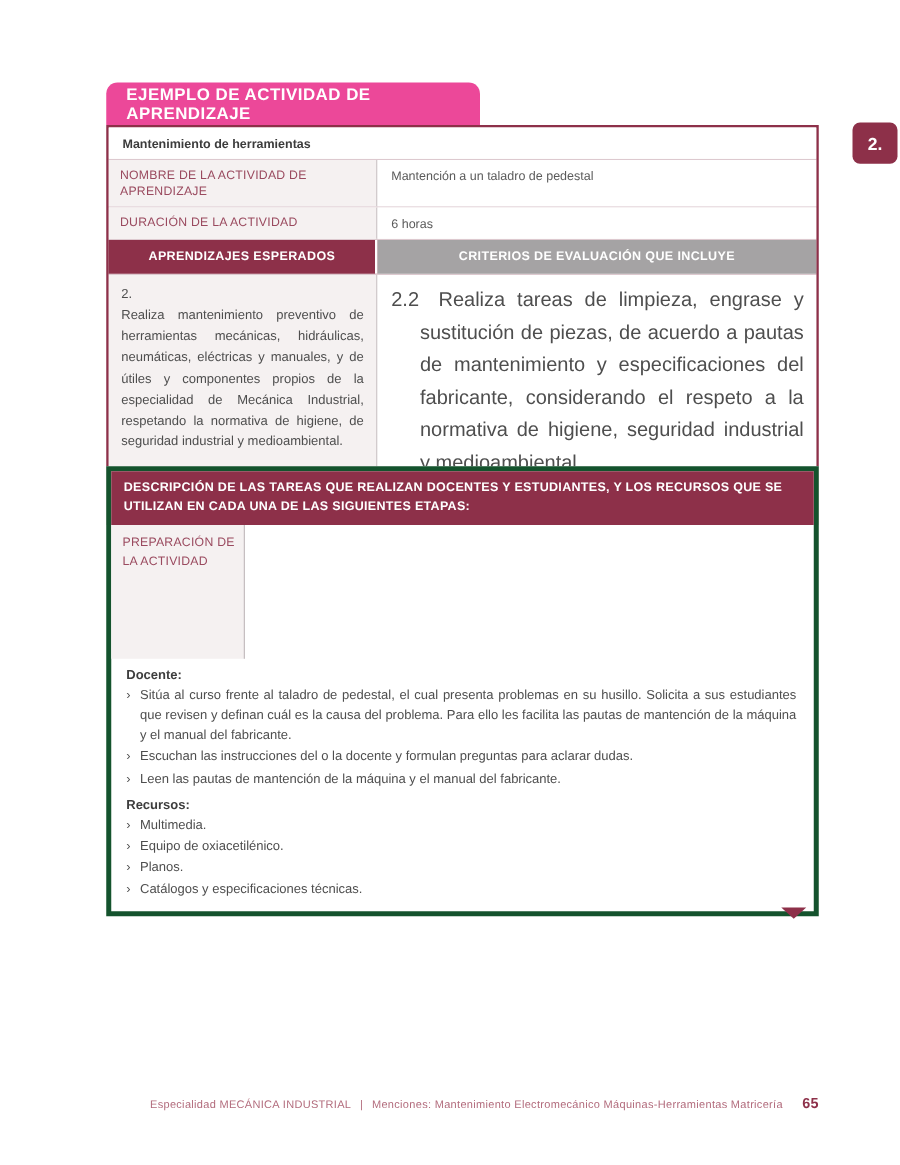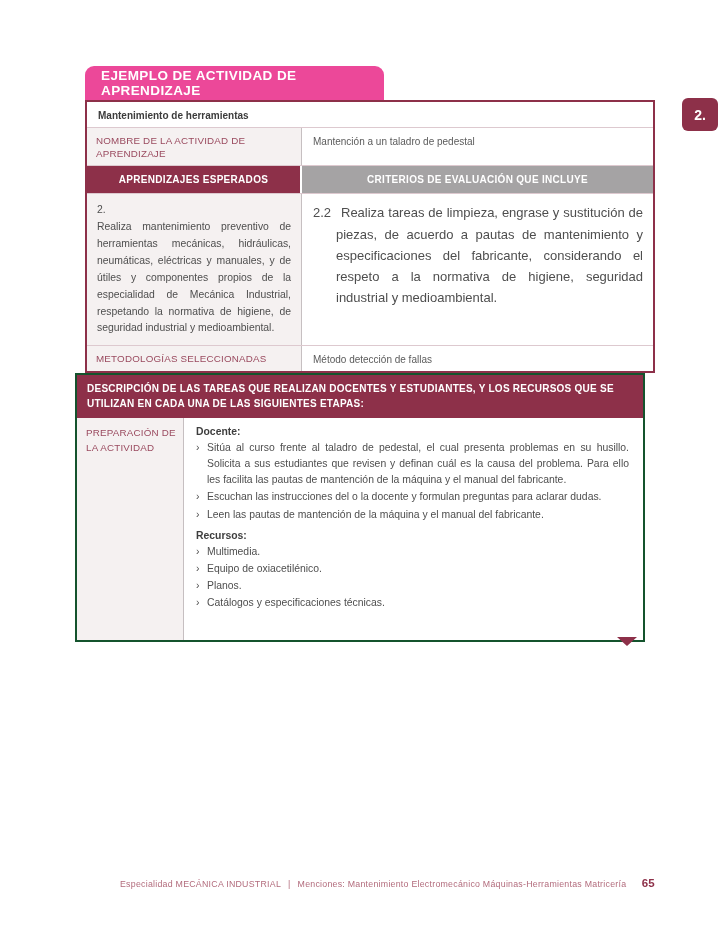--- a/index.html
+++ b/index.html
@@ -58,36 +58,36 @@
 
   .content-row{ display:flex; border-bottom:1px solid #ddc9cf; min-height:141px; }
   .content-left{
     width:215px; flex:0 0 215px; background:#f5f1f1;
     border-right:1px solid #c6bfc1;
     color:#4e4e4e; font-size:10.4px; line-height:1.62;
     padding:8px 10px; text-align:justify;
   }
   .content-left .num{ display:block; }
   .content-right{
-    flex:1; background:#fff; color:#4e4e4e; font-size:13px; line-height:1.62;
+    flex:1; background:#fff; color:#4e4e4e; font-size:16px; line-height:1.62;
     padding:8px 10px 8px 34px; text-indent:-23px; text-align:justify;
   }
   .content-right .num{ padding-right:6px; }
 
   
   .block2{
-    position:absolute; left:75px; top:373px; width:570px;
-    border:2px solid #14532d; background:#fff;
+    position:absolute; left:85px; top:373px; width:570px;
+    border:4px solid #14532d; background:#fff;
   }
   .banner{
     background:#8d3049; color:#fff; font-weight:bold;
     font-size:10px; letter-spacing:.25px; line-height:1.5;
     padding:6px 12px 7px 10px;
   }
-  .prep{ display:flex; min-height:222px; position:relative; }
+  .prep{ display:flex; min-height:222px; position:relative;flex-direction:column; }
   .prep-label{
     width:107px; flex:0 0 107px; background:#f5f1f1;
     border-right:1px solid #c6bfc1;
     color:#9a4a5f; font-size:9.8px; line-height:1.5; letter-spacing:.2px;
     padding:8px 6px 6px 9px;
   }
   .prep-content{ flex:1; padding:7px 14px 8px 12px; }
   .sec-heading{ font-weight:bold; color:#3e3e3e; font-size:10.4px; margin:7px 0 3px; }
   .sec-heading:first-child{ margin-top:1px; }
   .bullet{ display:flex; color:#4e4e4e; font-size:10.4px; line-height:1.55; margin:1px 0; }
@@ -122,20 +122,24 @@
 
     <div class="row">
       <div class="cell-value bold">Mantenimiento de herramientas</div>
     </div>
 
     <div class="row">
       <div class="cell-label">NOMBRE DE LA ACTIVIDAD DE APRENDIZAJE</div>
       <div class="cell-value">Mantención a un taladro de pedestal</div>
     </div>
 
+    <div class="row">
+      <div class="cell-label">DURACIÓN DE LA ACTIVIDAD</div>
+      <div class="cell-value">6 horas</div>
+    </div>
 
     <div class="hdr-row">
       <div class="hdr-left">APRENDIZAJES ESPERADOS</div>
       <div class="hdr-right">CRITERIOS DE EVALUACIÓN QUE INCLUYE</div>
     </div>
 
     <div class="content-row">
       <div class="content-left">
         <span class="num">2.</span>
         <span>Realiza mantenimiento preventivo de herramientas mecánicas, hidráulicas, neumáticas, eléctricas y manuales, y de útiles y componentes propios de la especialidad de Mecánica Industrial, respetando la normativa de higiene, de seguridad industrial y medioambiental.</span>

